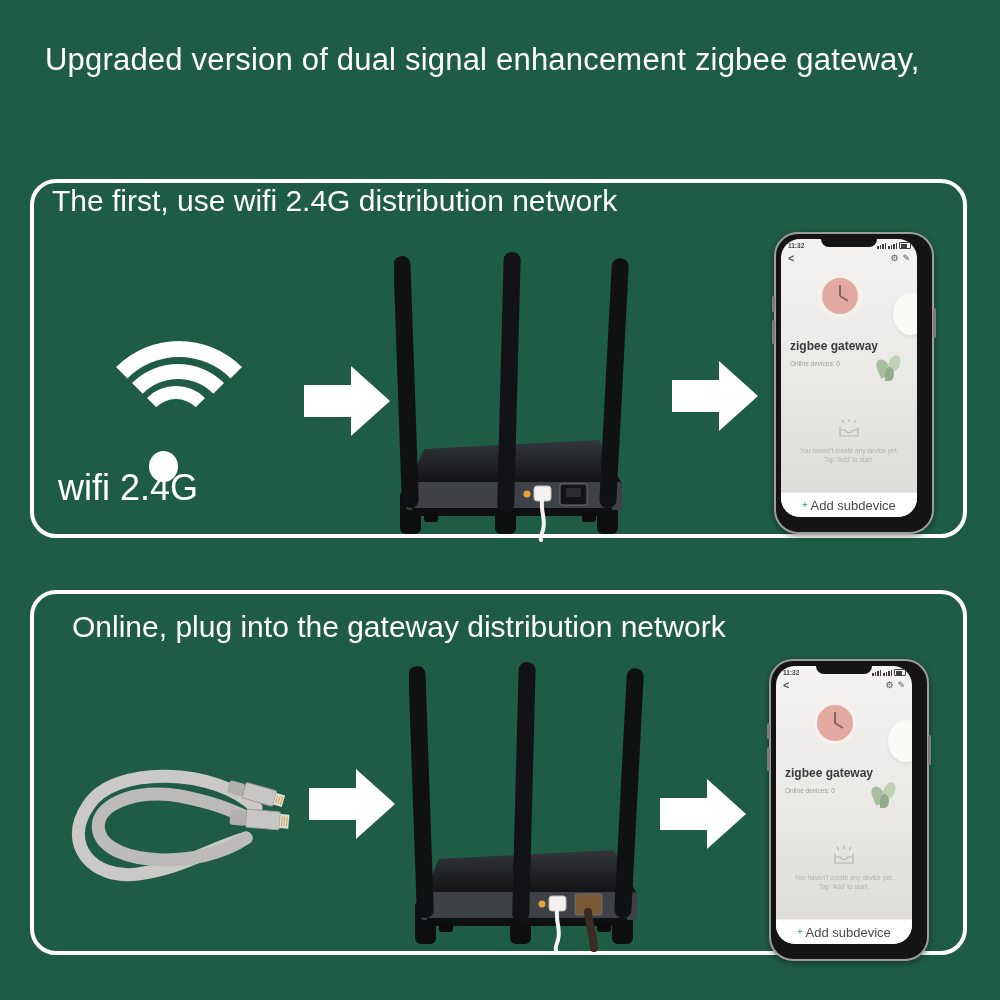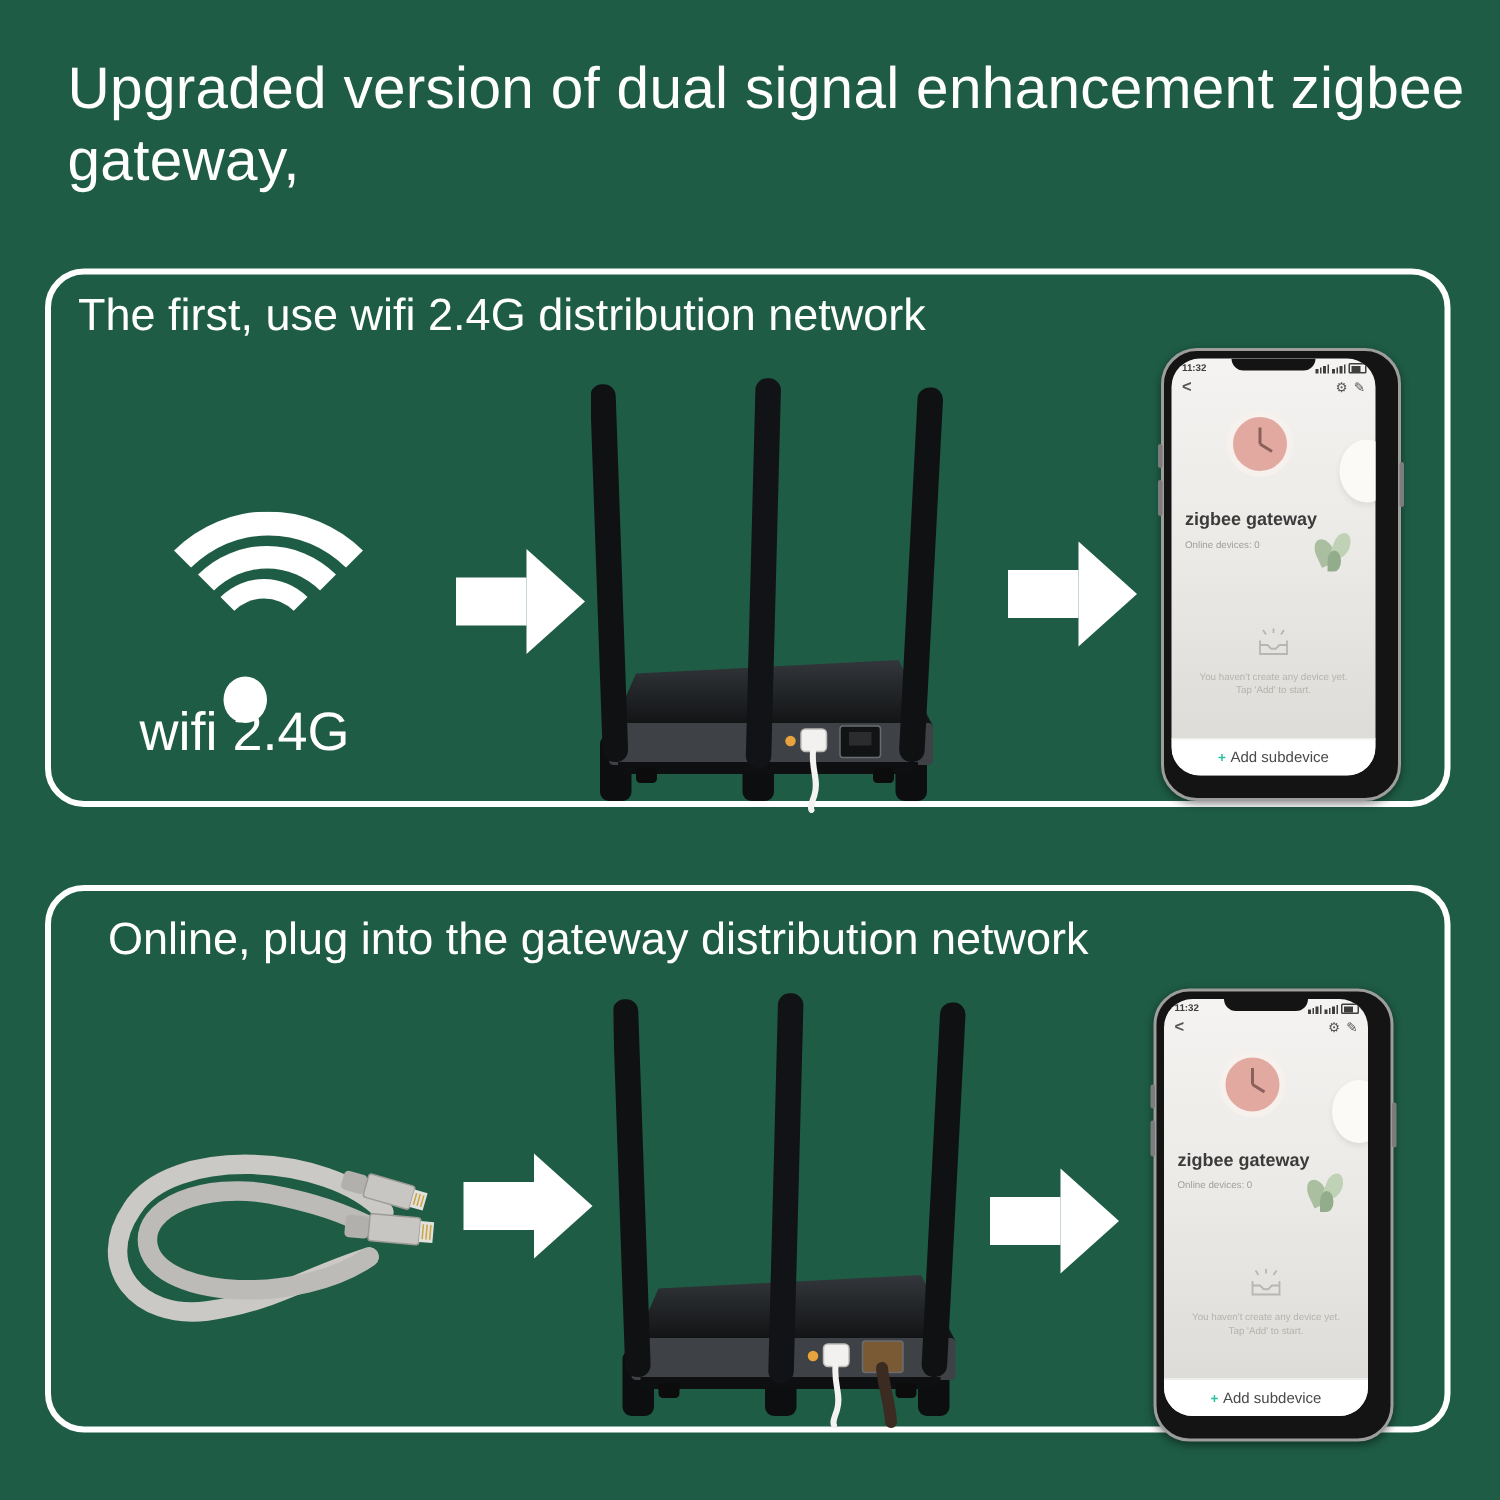--- a/index.html
+++ b/index.html
@@ -2,39 +2,39 @@
 <html><head>
 <meta charset="utf-8">
 <style>
   html,body{margin:0;padding:0;}
   body{width:1000px;height:1000px;overflow:hidden;background:#1e5c45;
        font-family:"Liberation Sans","DejaVu Sans",sans-serif;}
   .stage{position:relative;width:1000px;height:1000px;background:#1e5c45;}
 
   
   .headline{position:absolute;left:45px;top:36px;color:#ffffff;
-            font-size:39px;line-height:48px;font-weight:400;letter-spacing:.2px;}
+            font-size:31px;line-height:48px;font-weight:400;letter-spacing:.2px;}
 
   
   .panel{position:absolute;left:30px;width:937px;border:4px solid #ffffff;
          border-radius:26px;box-sizing:border-box;}
   .panel-1{top:179px;height:359px;}
   .panel-2{top:590px;height:365px;}
   .panel-header{position:absolute;color:#ffffff;font-size:30px;font-weight:400;}
 
   
   .wifi-icon{position:absolute;left:56px;top:158px;width:146px;height:146px;}
   .wifi-arc{position:absolute;border-style:solid;
             border-color:#fff transparent transparent transparent;border-radius:50%;}
   .arc1{left:0;top:0;width:146px;height:146px;border-width:16px;}
   .arc2{left:23px;top:23px;width:100px;height:100px;border-width:15px;}
   .arc3{left:45px;top:45px;width:56px;height:56px;border-width:13px;}
   .wifi-dot{position:absolute;left:59px;top:110px;width:29px;height:31px;
             background:#fff;border-radius:50%;}
-  .wifi-label{position:absolute;left:24px;top:284px;width:210px;text-align:center;
+  .wifi-label{position:absolute;left:24px;top:284px;width:210px;text-align:left;
               color:#fff;font-size:36px;}
 
   
   .arrow{position:absolute;width:86px;height:70px;}
   .arrow .shaft{position:absolute;left:0;top:19px;width:47px;height:32px;background:#fff;}
   .arrow .head{position:absolute;left:47px;top:0;width:0;height:0;
                border-top:35px solid transparent;border-bottom:35px solid transparent;
                border-left:39px solid #fff;}
 
   
@@ -70,33 +70,33 @@
   .leaf1{left:4px;top:8px;width:12px;height:18px;transform:rotate(-25deg);}
   .leaf2{left:16px;top:4px;width:11px;height:17px;background:#c0d2b6;transform:rotate(20deg);}
   .leaf3{left:12px;top:16px;width:9px;height:14px;background:#93ad8c;transform:rotate(0deg);}
   .app-title{position:absolute;left:9px;top:100px;font-size:12px;font-weight:bold;color:#3b3b3b;}
   .online{position:absolute;left:9px;top:121px;font-size:6.5px;color:#a09e9a;}
   .empty-wrap{position:absolute;left:0;right:0;top:178px;text-align:center;}
   .empty-text{font-size:6.5px;line-height:9px;color:#b5b3ae;margin-top:3px;}
   .add-bar{position:absolute;left:0;right:0;bottom:0;height:24px;background:#ffffff;
            border-top:1px solid #ededeb;display:flex;align-items:center;justify-content:center;gap:3px;}
   .add-plus{color:#2bbfa3;font-size:9px;font-weight:bold;}
-  .add-label{color:#4a4a4a;font-size:10px;text-align:right;}
+  .add-label{color:#4a4a4a;font-size:13px;text-align:right;}
 </style>
 </head>
 <body>
 
 <div class="stage">
 
   <div class="headline">
     <div>Upgraded version of dual signal enhancement zigbee gateway,</div>
   </div>
 
   <div class="panel panel-1">
-    <div class="panel-header" style="left:18px;top:11px;">The first, use wifi 2.4G distribution network</div>
+    <div class="panel-header" style="left:18px;top:1px;">The first, use wifi 2.4G distribution network</div>
 
     <div class="wifi-icon">
       <div class="wifi-arc arc1"></div>
       <div class="wifi-arc arc2"></div>
       <div class="wifi-arc arc3"></div>
       <div class="wifi-dot"></div>
     </div>
     <div class="wifi-label">wifi 2.4G</div>
 
     <div class="arrow" style="left:270px;top:183px;">

